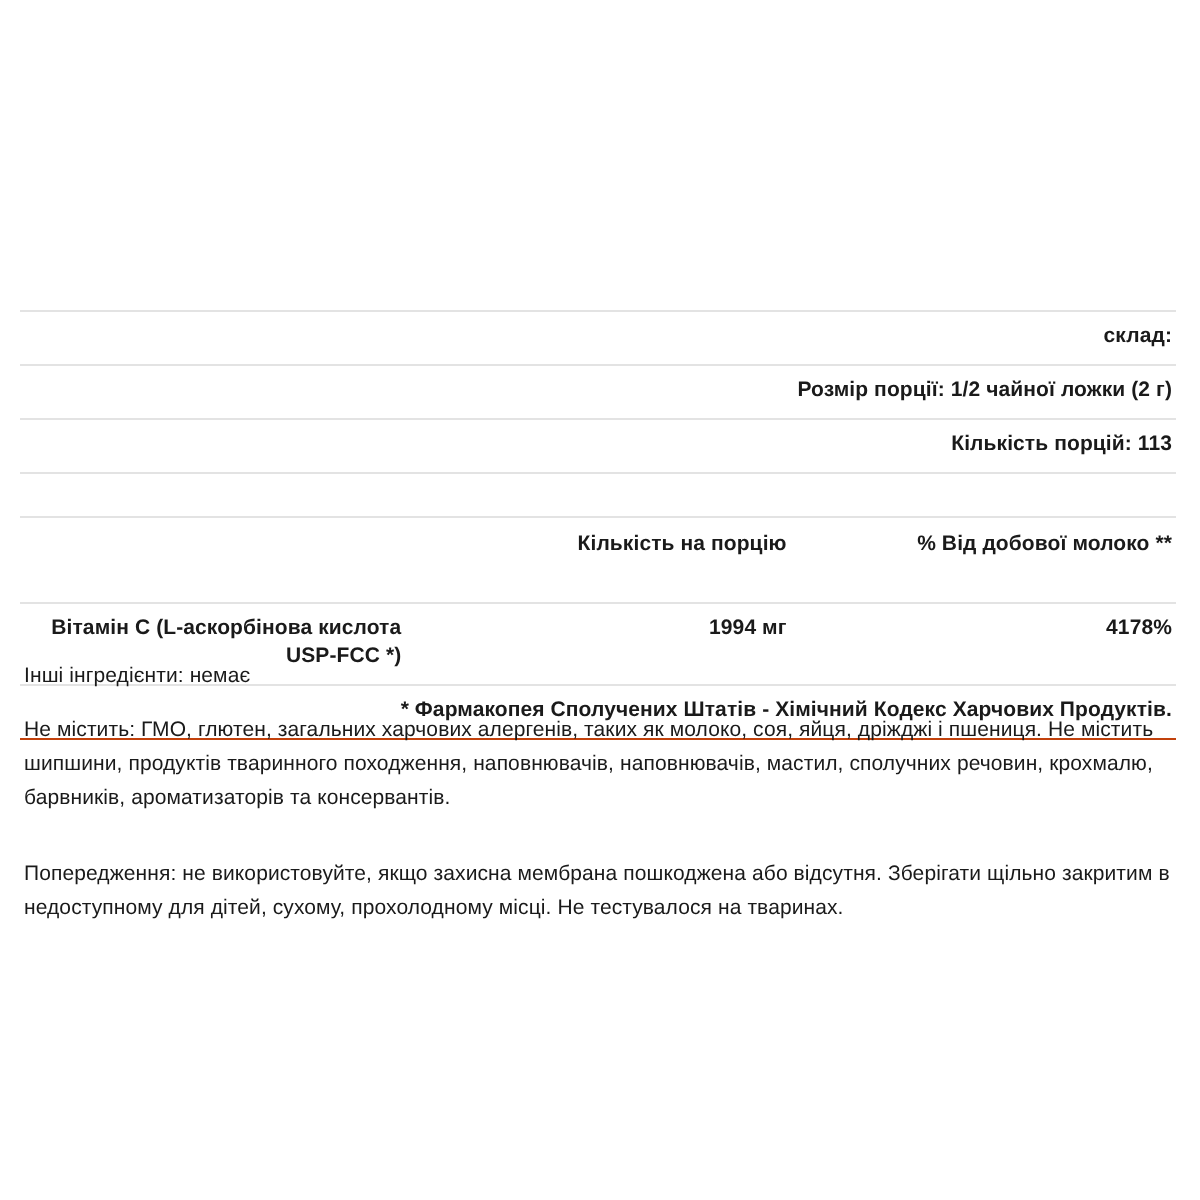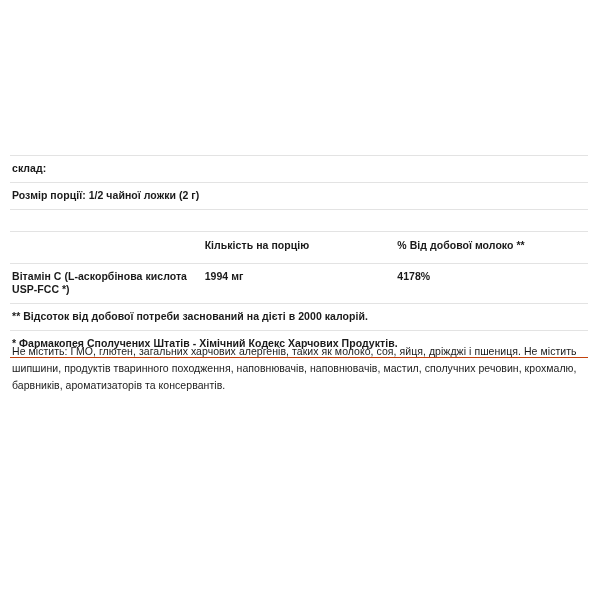--- a/index.html
+++ b/index.html
@@ -34,32 +34,33 @@
   .facts-table tr {
     border-top: 1px solid #e3e3e3;
   }
   .facts-table td {
     padding: 6px 2px 6px 2px;
     font-size: 10.5px;
     font-weight: bold;
     line-height: 1.32;
     vertical-align: top;
     letter-spacing: 0.05px;
+    text-align: right;
   }
   td.col-name   { width: 413px; }
   td.col-amount { width: 85px; }
   td.col-pct    { width: 80px; }
 
   tr.spacer-row td {
     padding: 0;
     height: 21px;
   }
   tr.header-row td {
     padding-top: 7px;
-    padding-bottom: 10px;
+    padding-bottom: 22px;
     margin-top: 32px;
   }
   tr.last-rule {
     border-bottom: 1px solid #c2410c;
   }
 
   .below {
     position: absolute;
     left: 12px;
     top: 331px;
@@ -89,40 +90,42 @@
 
   <div class="panel">
     <table class="facts-table">
       <tbody>
         <tr>
           <td class="col-name" colspan="3">склад:</td>
         </tr>
         <tr>
           <td class="col-name" colspan="3">Розмір порції: 1/2 чайної ложки (2 г)</td>
         </tr>
+        <tr>
+          <td class="col-name" colspan="3">Кількість порцій: 113</td>
+        </tr>
         <tr class="spacer-row">
           <td class="col-name" colspan="3"></td>
         </tr>
         <tr class="header-row">
           <td class="col-name"></td>
           <td class="col-amount">Кількість на порцію</td>
           <td class="col-pct">% Від добової молоко **</td>
         </tr>
         <tr>
           <td class="col-name">Вітамін C (L-аскорбінова кислота USP-FCC *)</td>
           <td class="col-amount">1994 мг</td>
           <td class="col-pct">4178%</td>
         </tr>
-        <tr>
-          <td class="col-name" colspan="3">** Відсоток від добової потреби заснований на дієті в 2000 калорій.</td>
-        </tr>
         <tr class="last-rule">
           <td class="col-name" colspan="3">* Фармакопея Сполучених Штатів - Хімічний Кодекс Харчових Продуктів.</td>
         </tr>
       </tbody>
     </table>
   </div>
 
   <div class="below">
+    <p class="other-ingredients">Інші інгредієнти: немає</p>
     <p class="body-para para-allergen">Не містить: ГМО, глютен, загальних харчових алергенів, таких як молоко, соя, яйця, дріжджі і пшениця. Не містить шипшини, продуктів тваринного походження, наповнювачів, наповнювачів, мастил, сполучних речовин, крохмалю, барвників, ароматизаторів та консервантів.</p>
+    <p class="body-para para-warning">Попередження: не використовуйте, якщо захисна мембрана пошкоджена або відсутня. Зберігати щільно закритим в недоступному для дітей, сухому, прохолодному місці. Не тестувалося на тваринах.</p>
   </div>
 
 </div>
 
 </body></html>

